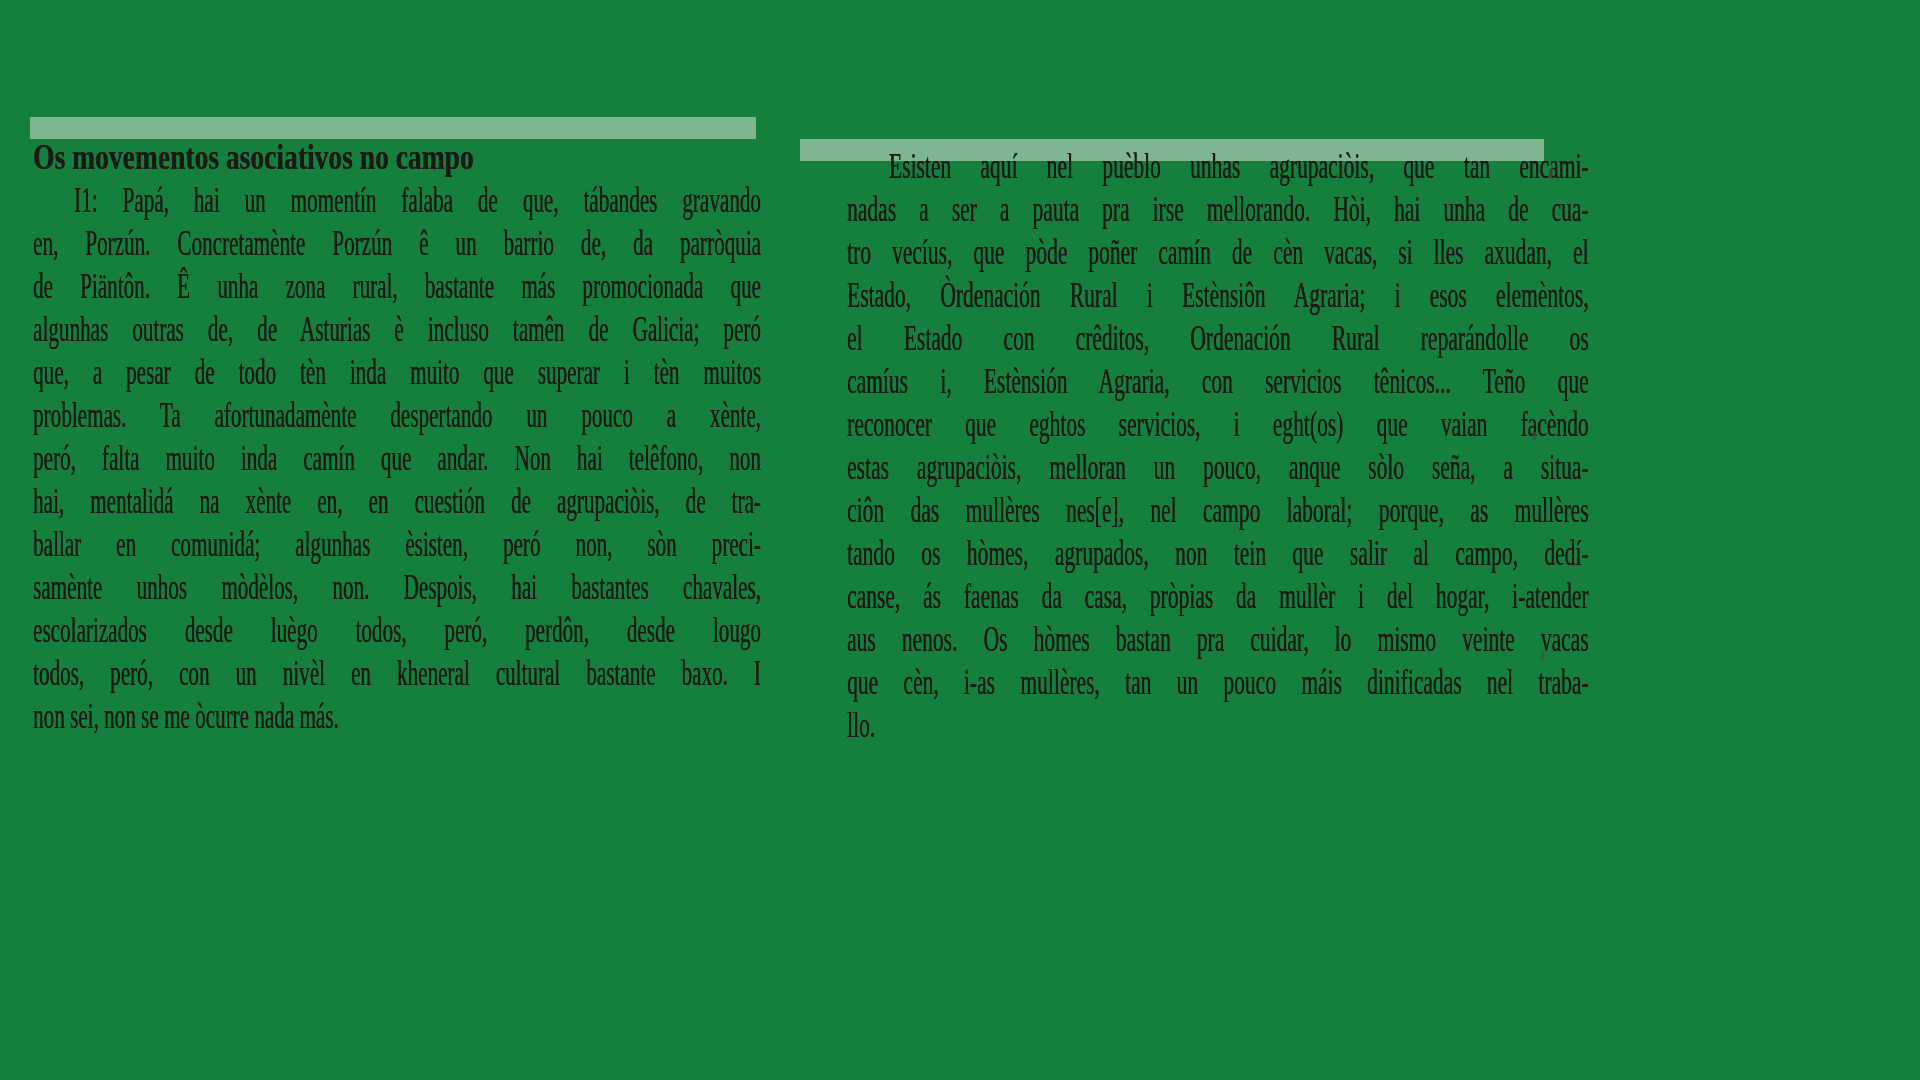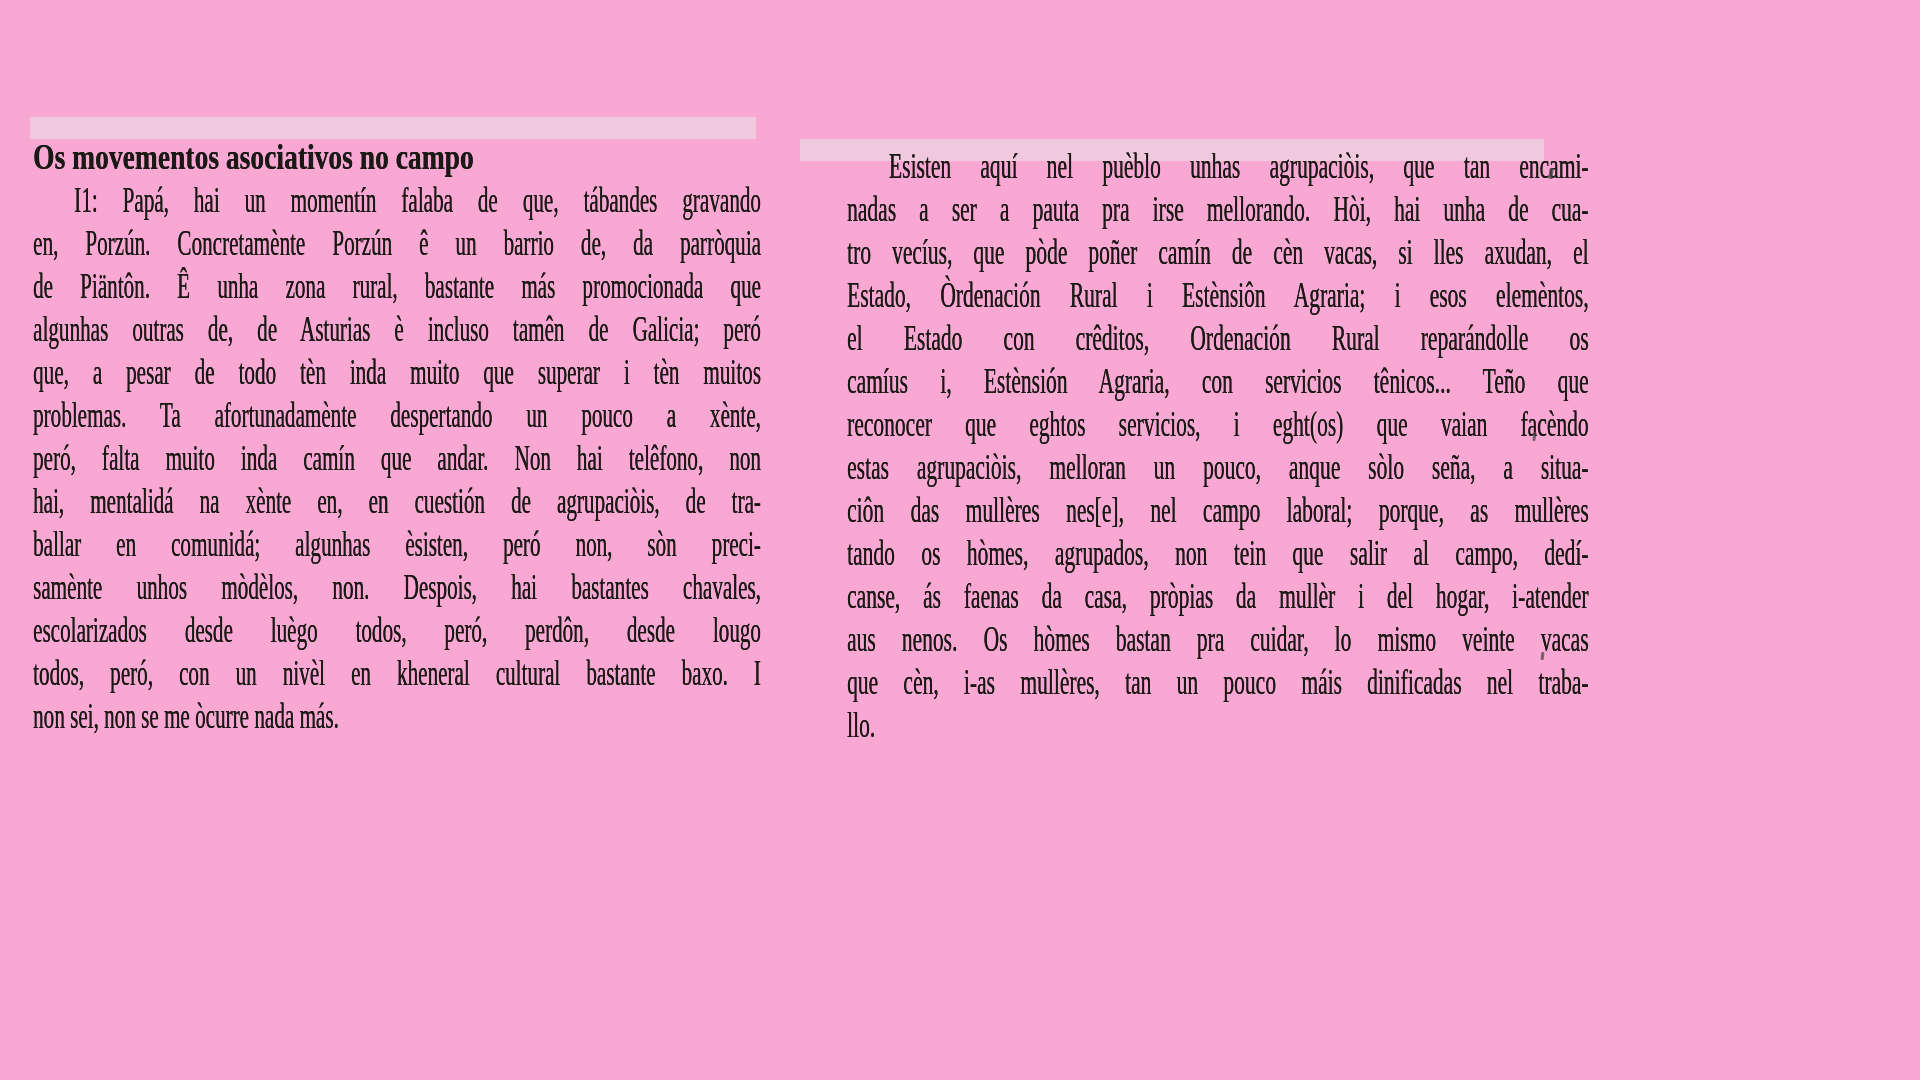--- a/index.html
+++ b/index.html
@@ -4,21 +4,21 @@
 <style>
   * { box-sizing: border-box; }
   html, body { margin: 0; padding: 0; }
   body {
     width: 1920px; height: 1080px;
     background: #ffffff;
     overflow: hidden;
     font-family: "Liberation Serif", "DejaVu Serif", serif;
     color: #1b1916;
   }
-  .page { position: relative; width: 1920px; height: 1080px; background: #f9a8d4; }
+  .page { position: relative; width: 1920px; height: 1080px; background: #15803d; }
 
   
   .band { position: absolute; background: #e9e9e6; opacity: 0.5; }
   .band-left  { left: 30px;  top: 117px; width: 726px; height: 22px; }
   .band-right { left: 800px; top: 139px; width: 744px; height: 22px; }
 
   
   .speck { position: absolute; background: #4a4845; border-radius: 1px; opacity: 0.75; }
   .speck-1 { left: 1549px; top: 168px; width: 4px; height: 11px; transform: rotate(8deg); }
   .speck-2 { left: 1533px; top: 432px; width: 3px; height: 9px;  transform: rotate(10deg); }

